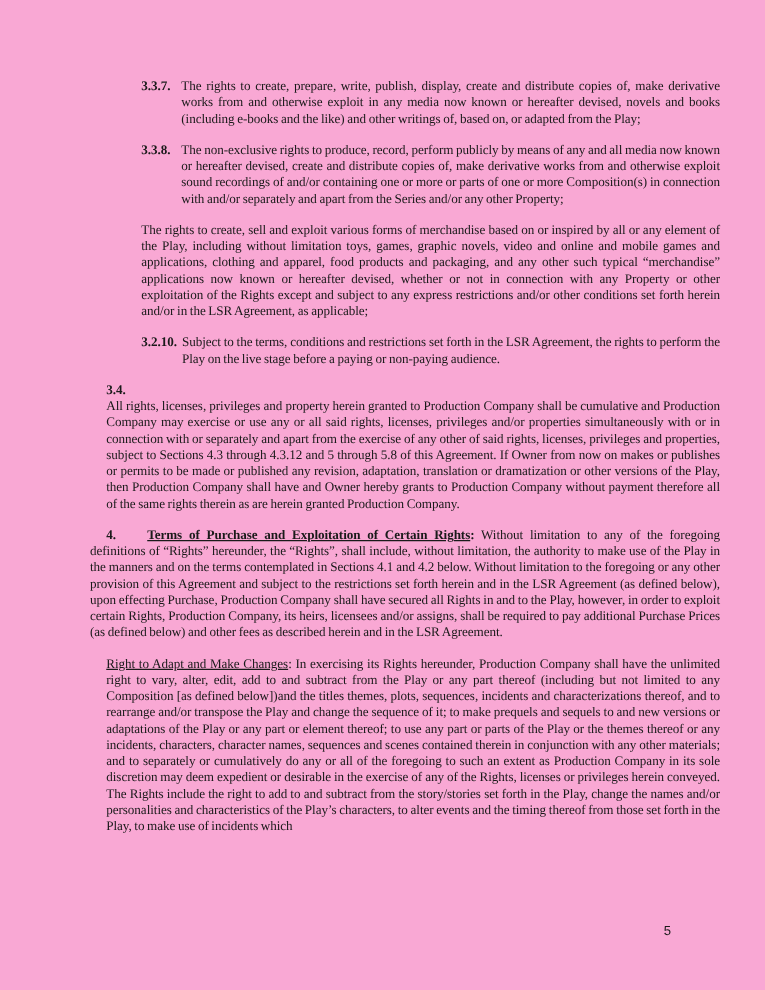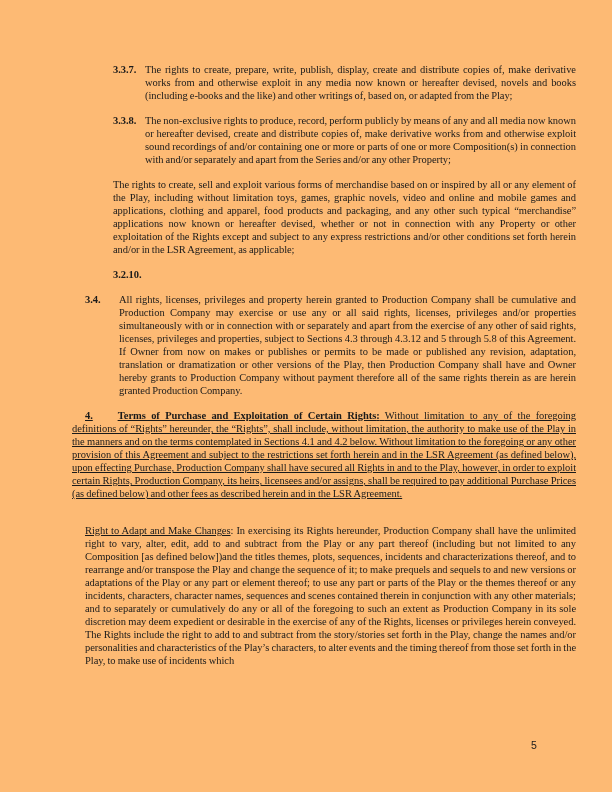--- a/index.html
+++ b/index.html
@@ -4,61 +4,60 @@
 <style>
   html, body {
     margin: 0;
     padding: 0;
     background: #ffffff;
   }
   .page {
     position: relative;
     width: 612px;
     height: 792px;
-    background: #fdba74;
+    background: #f9a8d4;
     font-family: "Liberation Serif", serif;
     color: #1a1a1a;
     overflow: hidden;
   }
   .content {
     position: absolute;
     left: 72px;
     top: 63px;
     width: 504px;
     font-size: 10.5px;
     line-height: 13px;
     letter-spacing: -0.05px;
     word-spacing: -0.45px;
     text-align: justify;
   }
   .clause {
     display: flex;
     margin: 0 0 12px 0;
   }
   .clause.sub  { padding-left: 41px; }
-  .clause.main { padding-left: 13px; }
+  .clause.main { padding-left: 13px; flex-direction: column; }
   .clause .num {
     min-width: 32px;
     flex-shrink: 0;
     font-weight: bold;
     text-align: left;
     white-space: nowrap;
     padding-right: 4px;
     box-sizing: border-box;
   }
   .clause.main .num { min-width: 34px; }
   .clause .ctext {
     flex: 1;
     text-align: justify;
   }
   .sec4para {
-    margin: 0 0 24px 0;
+    margin: 0 0 12px 0;
     text-align: justify;
     text-indent: 13px;
-    text-decoration: underline;
   }
   .secnum { font-weight: bold; }
   .tabgap { display: inline-block; width: 25px; }
   .bu { font-weight: bold; text-decoration: underline; }
   .bold { font-weight: bold; }
   .u { text-decoration: underline; }
   .footer {
     position: absolute;
     left: 59px;
     top: 738px;
@@ -95,20 +94,21 @@
       <span class="num">3.3.8.</span>
       <div class="ctext">The non-exclusive rights to produce, record, perform publicly by means of any and all media now known or hereafter devised, create and distribute copies of, make derivative works from and otherwise exploit sound recordings of and/or containing one or more or parts of one or more Composition(s) in connection with and/or separately and apart from the Series and/or any other Property;</div>
     </div>
 
     <div class="clause sub">
       <div class="ctext">The rights to create, sell and exploit various forms of merchandise based on or inspired by all or any element of the Play, including without limitation toys, games, graphic novels, video and online and mobile games and applications, clothing and apparel, food products and packaging, and any other such typical “merchandise” applications now known or hereafter devised, whether or not in connection with any Property or other exploitation of the Rights except and subject to any express restrictions and/or other conditions set forth herein and/or in the LSR Agreement, as applicable;</div>
     </div>
 
     <div class="clause sub">
       <span class="num">3.2.10.</span>
+      <div class="ctext">Subject to the terms, conditions and restrictions set forth in the LSR Agreement, the rights to perform the Play on the live stage before a paying or non-paying audience.</div>
     </div>
 
     <div class="clause main">
       <span class="num">3.4.</span>
       <div class="ctext">All rights, licenses, privileges and property herein granted to Production Company shall be cumulative and Production Company may exercise or use any or all said rights, licenses, privileges and/or properties simultaneously with or in connection with or separately and apart from the exercise of any other of said rights, licenses, privileges and properties, subject to Sections 4.3 through 4.3.12 and 5 through 5.8 of this Agreement. If Owner from now on makes or publishes or permits to be made or published any revision, adaptation, translation or dramatization or other versions of the Play, then Production Company shall have and Owner hereby grants to Production Company without payment therefore all of the same rights therein as are herein granted Production Company.</div>
     </div>
 
     <p class="sec4para"><span class="secnum">4.</span><span class="tabgap"></span><span class="bu">Terms of Purchase and Exploitation of Certain Rights</span><span class="bold">:</span> <span>Without limitation to any of the foregoing definitions of “Rights” hereunder, the “Rights”, shall include, without limitation, the authority to make use of the Play in the manners and on the terms contemplated in Sections 4.1 and 4.2 below. Without limitation to the foregoing or any other provision of this Agreement and subject to the restrictions set forth herein and in the LSR Agreement (as defined below), upon effecting Purchase, Production Company shall have secured all Rights in and to the Play, however, in order to exploit certain Rights, Production Company, its heirs, licensees and/or assigns, shall be required to pay additional Purchase Prices (as defined below) and other fees as described herein and in the LSR Agreement.</span></p>
 
     <div class="clause main">

